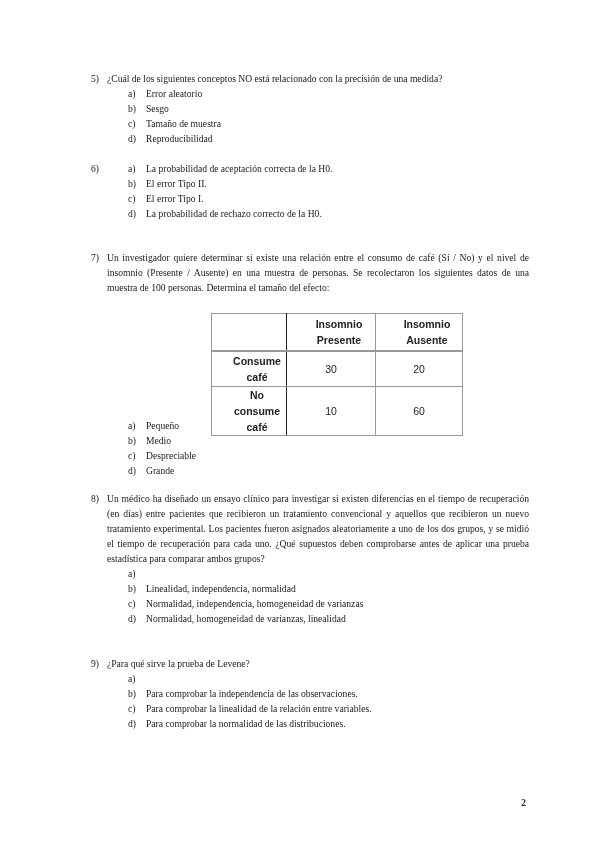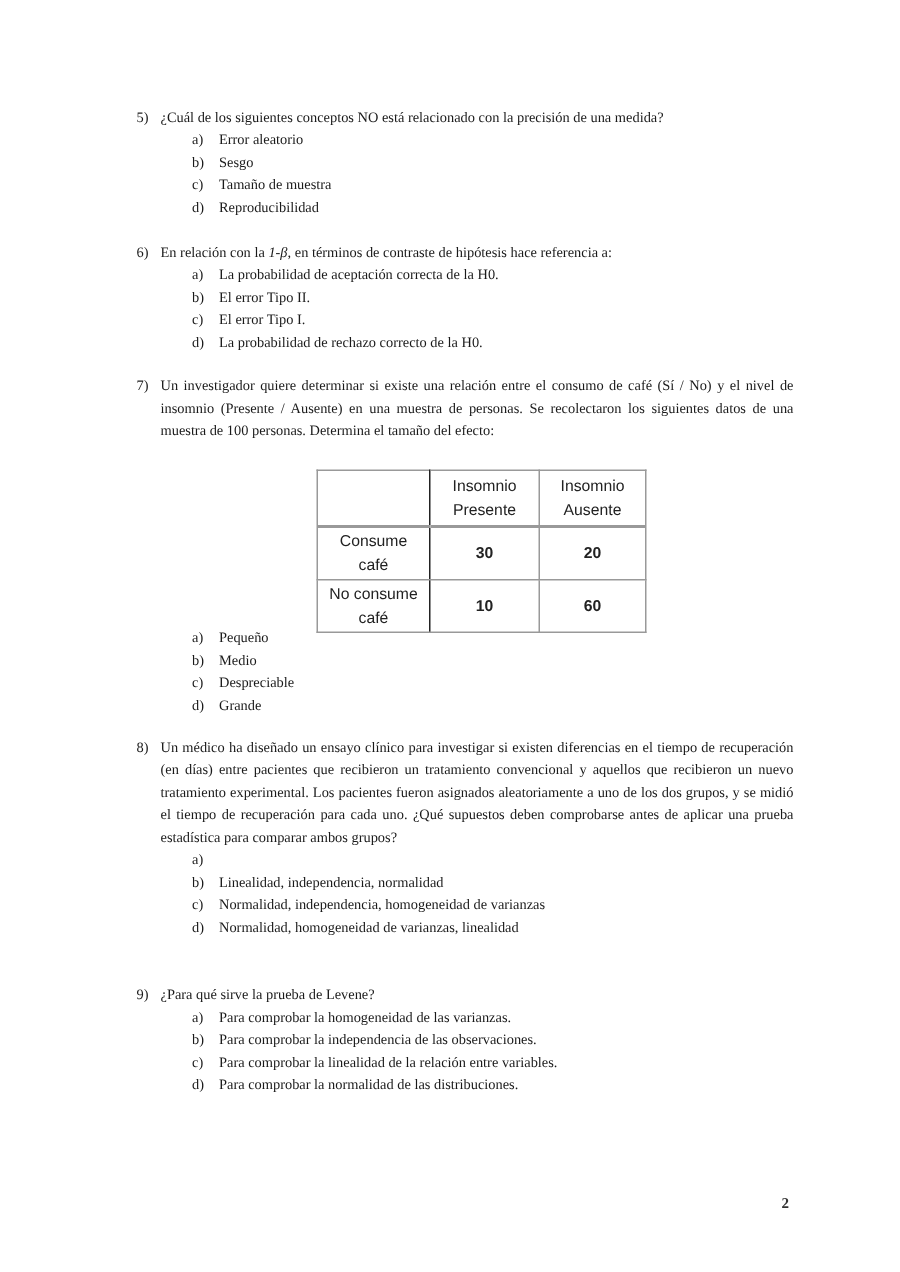--- a/index.html
+++ b/index.html
@@ -8,23 +8,23 @@
   .page { position:absolute; left:0; top:0; width:600px; height:848px; }
   .q { position:absolute; left:91px; width:438px; font-size:9.6px; line-height:15px; }
   .q .num { position:absolute; left:0; top:0; }
   .q .stem { margin-left:16px; text-align:justify; }
   .q .stem i { font-style:italic; }
   .opts { margin-left:37px; margin-top:0; }
   .opt { display:flex; line-height:15px; }
   .opt .lbl { width:18px; flex:none; }
   table.ct { position:absolute; left:211px; top:313px; border-collapse:collapse;
              font-family:"Liberation Sans", "DejaVu Sans", sans-serif; font-size:10.5px; color:#222; }
-  table.ct td { border:1px solid #999; text-align:center; vertical-align:middle; padding:0;font-weight:bold; }
+  table.ct td { border:1px solid #999; text-align:center; vertical-align:middle; padding:0; }
   table.ct { border:1.5px solid #222; }
-  table.ct td.h { font-weight:normal; line-height:16px; }
+  table.ct td.h { font-weight:bold; line-height:16px;padding-left:16px; }
   table.ct tr.head td { border-bottom:2px solid #999; }
   table.ct td.first { border-right:1.5px solid #222; }
   .pagenum { position:absolute; left:521px; top:797px; font-size:10px; font-family:"Liberation Serif", serif; font-weight:bold; color:#333; }
 </style>
 </head>
 <body>
 
 <div class="page">
 
   <div class="q" style="top:71px;">
@@ -45,21 +45,20 @@
         </div>
       <div class="opt">
           <span class="lbl">d)</span>
           <span>Reproducibilidad</span>
         </div>
     </div>
   </div>
 
   <div class="q" style="top:161px;">
     <span class="num">6)</span>
-    <div class="stem"><span>En relación con la </span><i>1-β</i><span>, en términos de contraste de hipótesis hace referencia a:</span></div>
     <div class="opts">
       <div class="opt">
           <span class="lbl">a)</span>
           <span>La probabilidad de aceptación correcta de la H0.</span>
         </div>
       <div class="opt">
           <span class="lbl">b)</span>
           <span>El error Tipo II.</span>
         </div>
       <div class="opt">
@@ -140,21 +139,20 @@
         </div>
     </div>
   </div>
 
   <div class="q" style="top:656px;">
     <span class="num">9)</span>
     <div class="stem">¿Para qué sirve la prueba de Levene?</div>
     <div class="opts">
       <div class="opt">
           <span class="lbl">a)</span>
-          <span>Para comprobar la homogeneidad de las varianzas.</span>
         </div>
       <div class="opt">
           <span class="lbl">b)</span>
           <span>Para comprobar la independencia de las observaciones.</span>
         </div>
       <div class="opt">
           <span class="lbl">c)</span>
           <span>Para comprobar la linealidad de la relación entre variables.</span>
         </div>
       <div class="opt">

